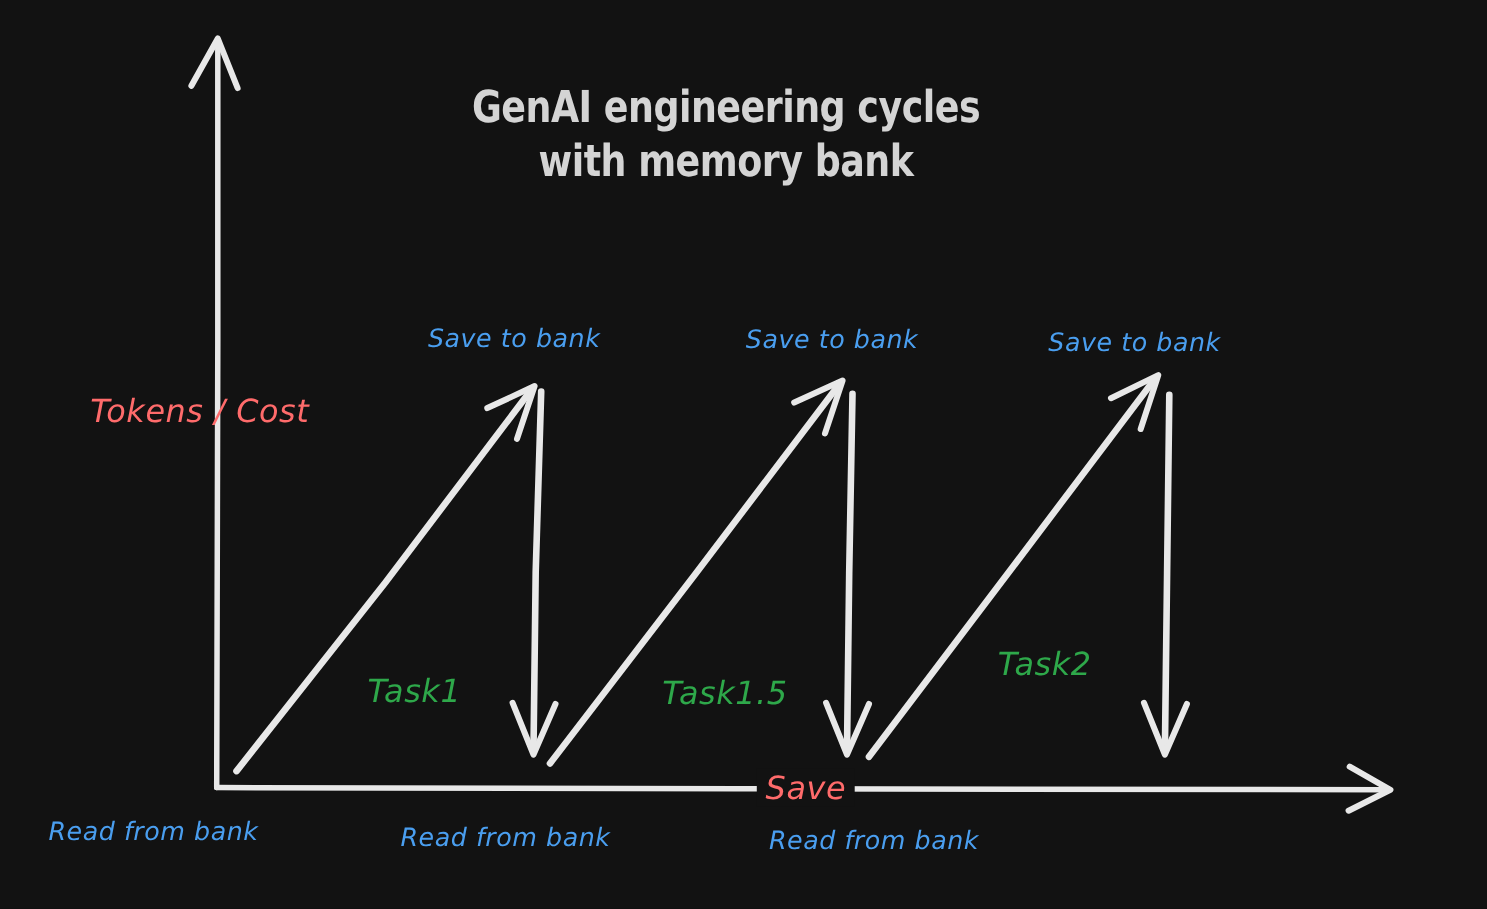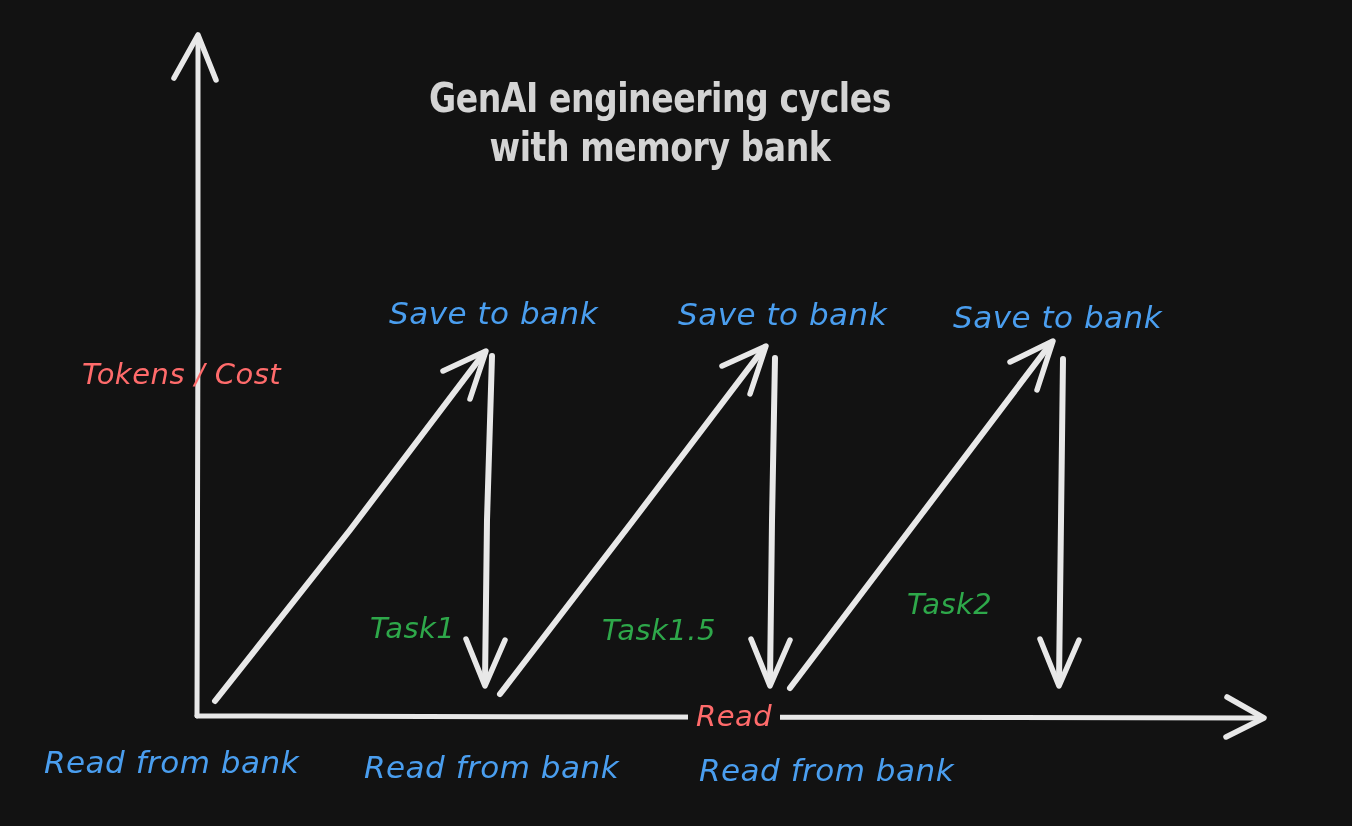--- a/index.html
+++ b/index.html
@@ -46,21 +46,21 @@
   .title-line { display: block; }
   .axis-label {
     color: #ff6b6b;
     font-size: 29px;
     font-style: italic;
     font-weight: 500;
     text-align: center;
   }
   .bank-label {
     color: #4a9eef;
-    font-size: 31px;
+    font-size: 23px;
     font-style: italic;
     font-weight: 500;
   }
   .task-label {
     color: #2ea84a;
     font-size: 29px;
     font-style: italic;
     font-weight: 500;
   }
   .time-label {
@@ -128,27 +128,27 @@
     </g>
   </svg>
 
   <div class="title">
     <span class="title-line">GenAI engineering cycles</span>
     <span class="title-line">with memory bank</span>
   </div>
 
   <div class="lbl axis-label" style="left:82px; top:357px;">Tokens / Cost</div>
 
-  <div class="lbl time-label" style="left:688px; top:699px;">Read</div>
+  <div class="lbl time-label" style="left:688px; top:699px;">Save</div>
 
   <div class="lbl bank-label" style="left:389px; top:295px;">Save to bank</div>
   <div class="lbl bank-label" style="left:678px; top:296px;">Save to bank</div>
   <div class="lbl bank-label" style="left:953px; top:299px;">Save to bank</div>
 
   <div class="lbl bank-label" style="left:44px; top:744px;">Read from bank</div>
   <div class="lbl bank-label" style="left:364px; top:749px;">Read from bank</div>
   <div class="lbl bank-label" style="left:699px; top:752px;">Read from bank</div>
 
-  <div class="lbl task-label" style="left:334px; top:611px;margin-left:36px;">Task1</div>
+  <div class="lbl task-label" style="left:334px; top:611px;">Task1</div>
   <div class="lbl task-label" style="left:602px; top:613px;">Task1.5</div>
   <div class="lbl task-label" style="left:907px; top:587px;">Task2</div>
 
 </div>
 
 </body></html>

